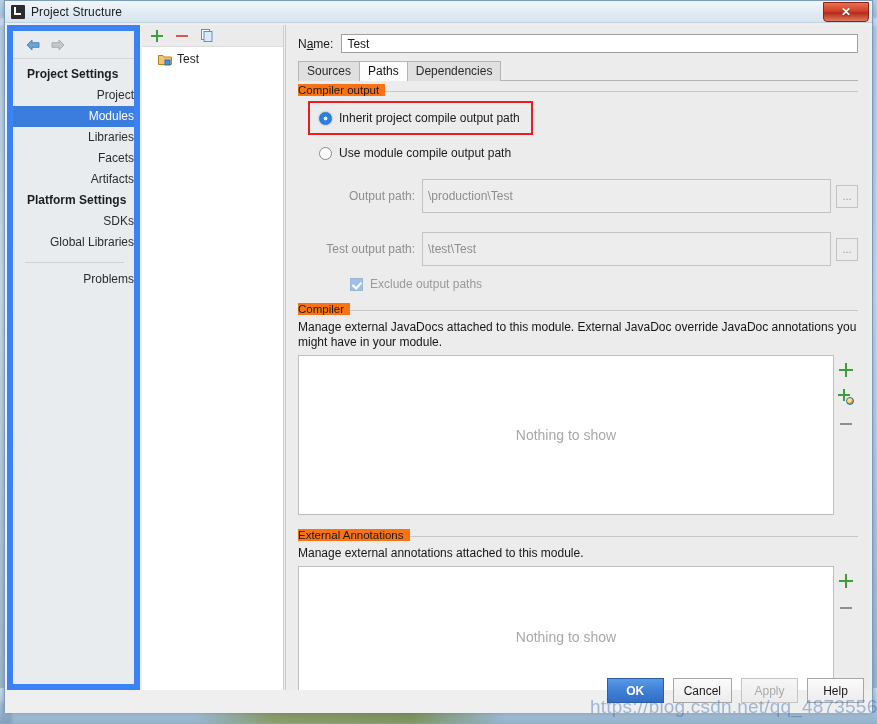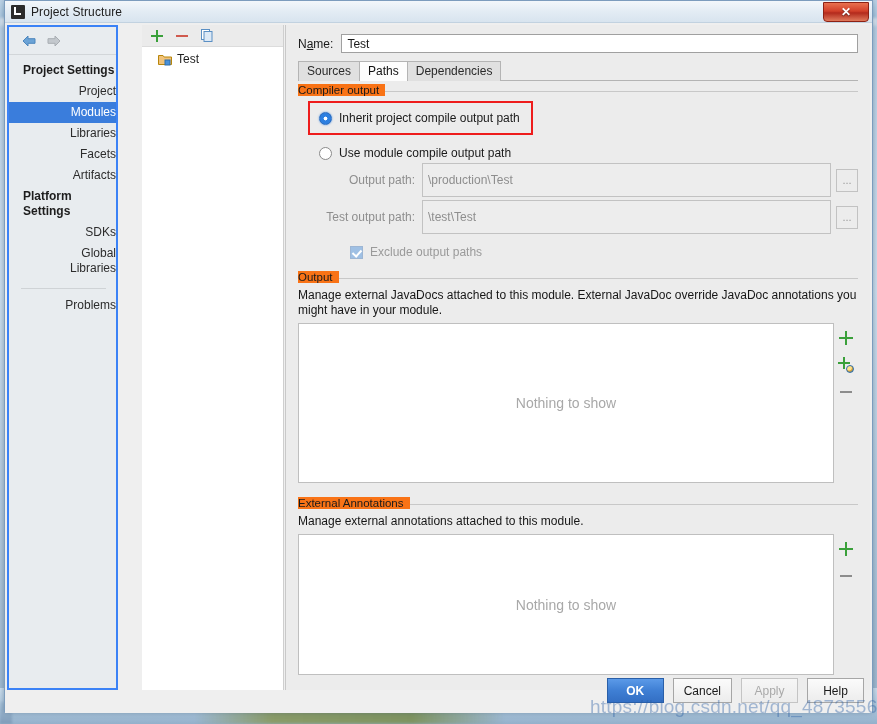--- a/index.html
+++ b/index.html
@@ -141,24 +141,24 @@
   #dialog-body {
     position: relative;
     height: 690px;
     background: #efefef;
   }
 
   
   #sidebar {
     position: absolute;
     left: 2px; top: 2px;
-    width: 111px;
+    width: 133px;
     height: 665px;
     background: #e8ecef;
-    border: 2px solid #3b82f6;
+    border: 6px solid #3b82f6;
     box-sizing: border-box;
     overflow: hidden;
   }
   #nav-bar {
     height: 27px;
     display: flex;
     align-items: center;
     gap: 9px;
     padding-left: 12px;
     border-bottom: 1px solid #d2d6d9;
@@ -347,21 +347,21 @@
     display: inline-block;
     padding: 8px 11px 8px 9px;
     margin: 9px 0 0 10px;
     background: transparent;
   }
   #use-module-row { margin: 11px 0 0 21px; }
 
   .path-row {
     display: flex;
     align-items: center;
-    margin-top: 3px;
+    margin-top: 19px;
     padding-left: 21px;
   }
   .path-label {
     width: 96px;
     text-align: right;
     font-size: 12px;
     color: #8e8e8e;
     margin-right: 7px;
     white-space: nowrap;
   }
@@ -643,21 +643,21 @@
           <div class="browse-btn">...</div>
         </div>
 
         <div id="exclude-row">
           <span class="checkbox"></span>
           <span>Exclude output paths</span>
         </div>
       </div>
 
       <div class="section" style="margin-top:19px;">
-        <div class="section-title">Output</div>
+        <div class="section-title">Compiler</div>
         <div class="section-line"></div>
         <div class="desc">Manage external JavaDocs attached to this module. External JavaDoc override JavaDoc annotations you might have in your module.</div>
         <div class="listbox-wrap">
           <div class="listbox" style="height:160px;">
             <div class="empty">Nothing to show</div>
           </div>
           <div class="side-btns">
             <div class="sbtn sbtn-plus"></div>
             <div class="sbtn sbtn-plus-url">
               <span class="globe"></span>

